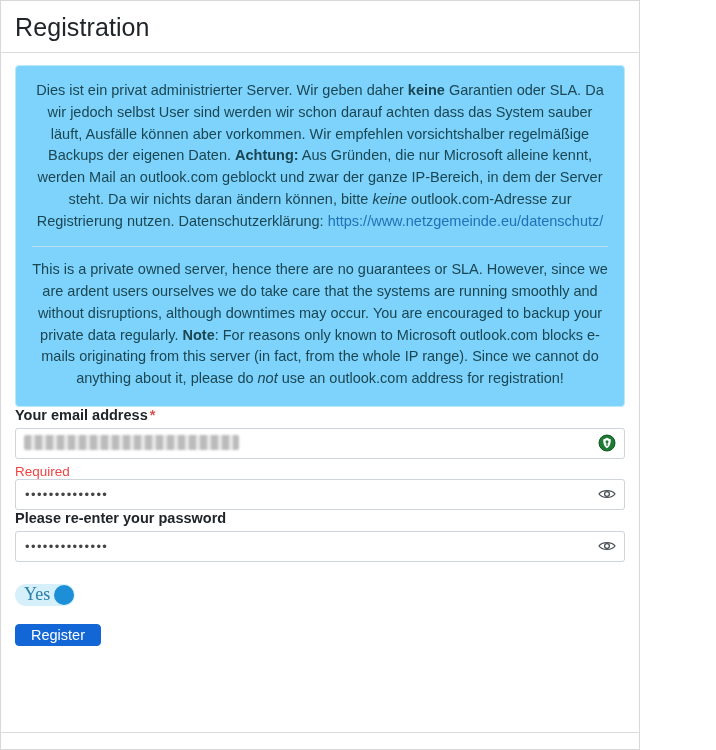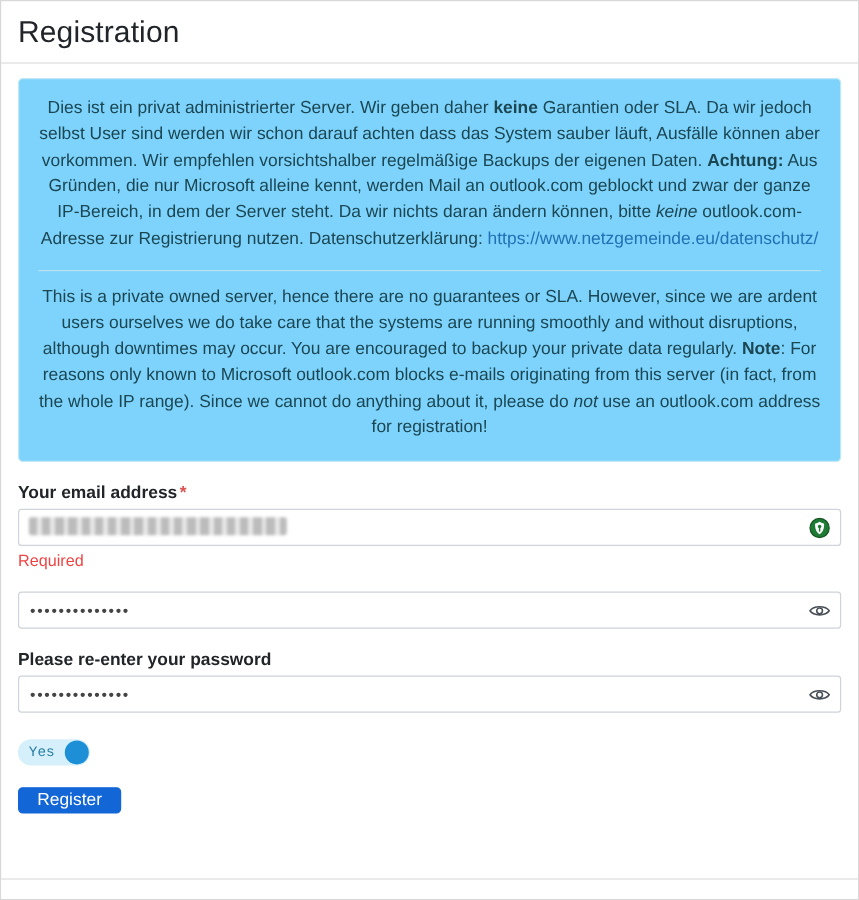--- a/index.html
+++ b/index.html
@@ -9,21 +9,21 @@
   body {
     width: 716px;
     height: 750px;
     background: #ffffff;
     font-family: "Liberation Sans", sans-serif;
     color: #212529;
     overflow: hidden;
   }
   .page {
     position: relative;
-    width: 716px;
+    width: 640px;
     height: 750px;
     box-sizing: border-box;
     border: 1px solid #d8d8d8;
     background: #ffffff;
   }
   .page-title {
     font-size: 25px;
     font-weight: normal;
     color: #212529;
     padding: 12px 14px 10px 14px;
@@ -50,21 +50,20 @@
   .notice .divider {
     border: 0;
     border-top: 1px solid #b9e1ef;
     margin: 14px 0 12px 0;
   }
   .notice a {
     color: #2171b5;
     text-decoration: none;
   }
   .field-block {
-    margin-top: 18px;
   }
   .field-label {
     font-size: 14.5px;
     font-weight: bold;
     color: #212529;
     display: block;
     margin-bottom: 5px;
   }
   .required-star {
     color: #d9534f;
@@ -154,24 +153,24 @@
     height: 22px;
     border-radius: 11px;
     background: #d6f0fb;
     position: relative;
     display: inline-flex;
     align-items: center;
     cursor: pointer;
     flex: none;
   }
   .toggle .toggle-label {
-    font-size: 12px;
+    font-size: 18px;
     color: #2a7fa6;
     margin-left: 9px;
-    font-family: Liberation Mono, monospace;
+    font-family: Liberation Serif, serif;
   }
   .toggle .knob {
     position: absolute;
     right: 1px;
     top: 1px;
     width: 20px;
     height: 20px;
     border-radius: 50%;
     background: #1c8fd6;
   }

